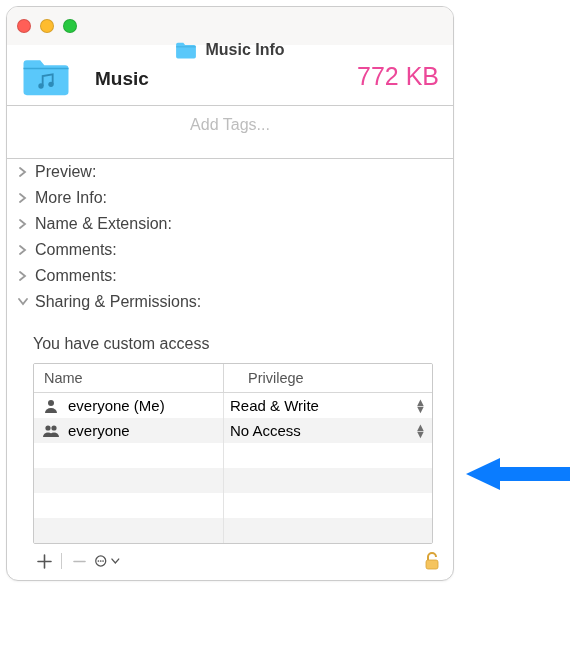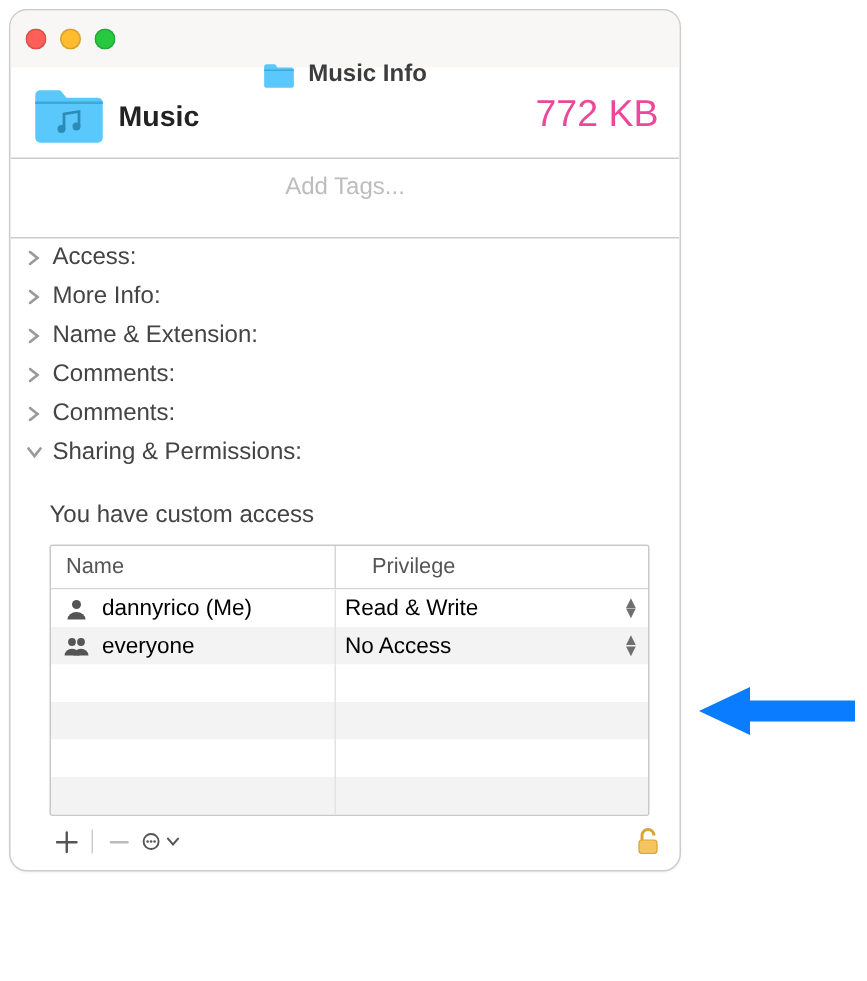--- a/index.html
+++ b/index.html
@@ -52,21 +52,21 @@
     gap: 8px;
     pointer-events: none;
     margin-top: 47px;
   }
   .title-text { font-weight: 600; font-size: 16px; color:#3d3d3d; }
   
   .file-header {
     display: flex;
     align-items: center;
     padding: 10px 14px 8px 14px;
-    gap: 8px;
+    gap: 24px;
   }
   .folder-big { width: 50px; height: 42px; }
   .file-info { flex: 1; }
   .file-title-row { display: flex; justify-content: space-between; align-items:baseline; }
   .file-name { font-weight: 700; font-size: 19px; color:#222; }
   .file-size { font-size: 25px; color:#ec4899; }
   .file-modified { font-size: 15px; color:#888; margin-top: 2px; }
   
   .tags-field {
     border: 1px solid #ccc;
@@ -205,21 +205,21 @@
 
   <div class="tags-field">Add Tags...</div>
 
   <div class="sections">
     <div class="section-row">
       <span class="chevron">
         <svg width="8" height="10" viewBox="0 0 8 10">
             <path d="M1 1 L6 5 L1 9" stroke="#9a9a9a" stroke-width="1.8" fill="none" stroke-linecap="round"></path>
           </svg>
       </span>
-      <span class="section-label">Access:</span>
+      <span class="section-label">Preview:</span>
     </div>
     <div class="section-row">
       <span class="chevron">
         <svg width="8" height="10" viewBox="0 0 8 10">
             <path d="M1 1 L6 5 L1 9" stroke="#9a9a9a" stroke-width="1.8" fill="none" stroke-linecap="round"></path>
           </svg>
       </span>
       <span class="section-label">More Info:</span>
     </div>
     <div class="section-row">
@@ -266,21 +266,21 @@
       </div>
       <div class="pt-rows">
         <div class="pt-row">
           <div class="cell-name">
             <span class="user-icon">
               <svg width="16" height="16" viewBox="0 0 16 16">
                   <circle cx="8" cy="5" r="3" fill="#555"></circle>
                   <path d="M2 15 a6 5 0 0 1 12 0 z" fill="#555"></path>
                 </svg>
             </span>
-            <span>dannyrico (Me)</span>
+            <span>everyone (Me)</span>
           </div>
           <div class="cell-priv">
             <span>Read &amp; Write</span>
             <span class="priv-arrows">
                 <span>▲</span>
                 <span>▼</span>
               </span>
           </div>
         </div>
         <div class="pt-row">

